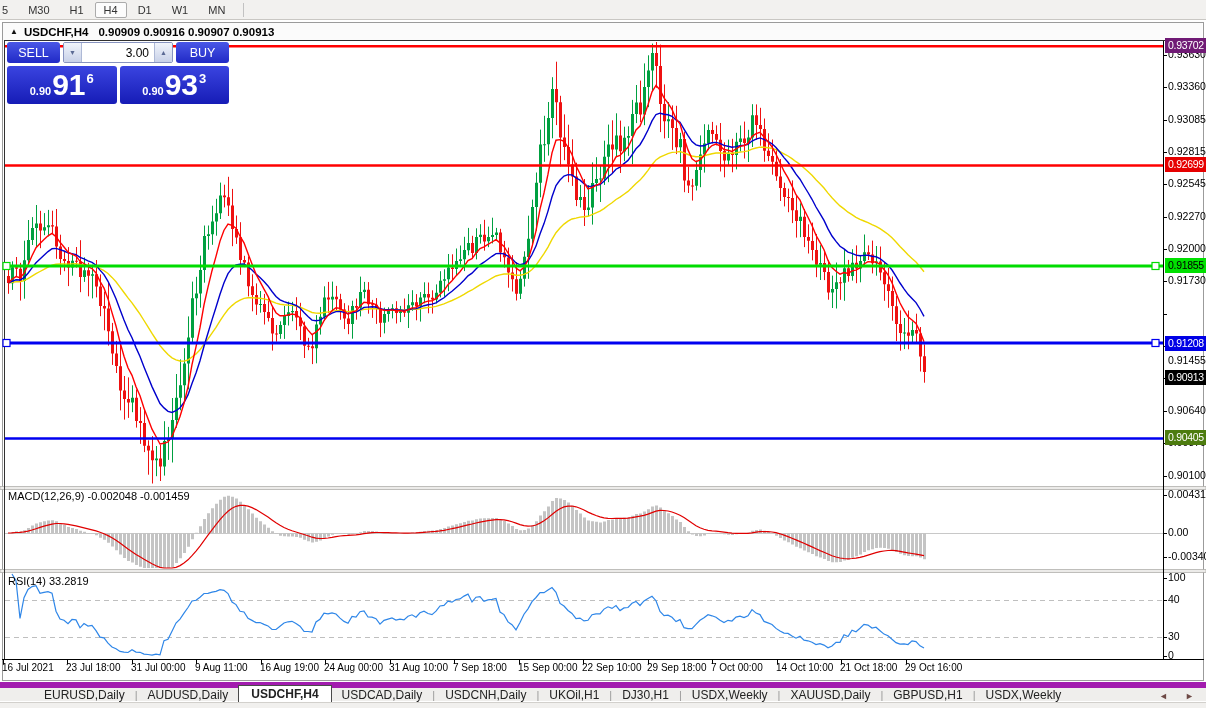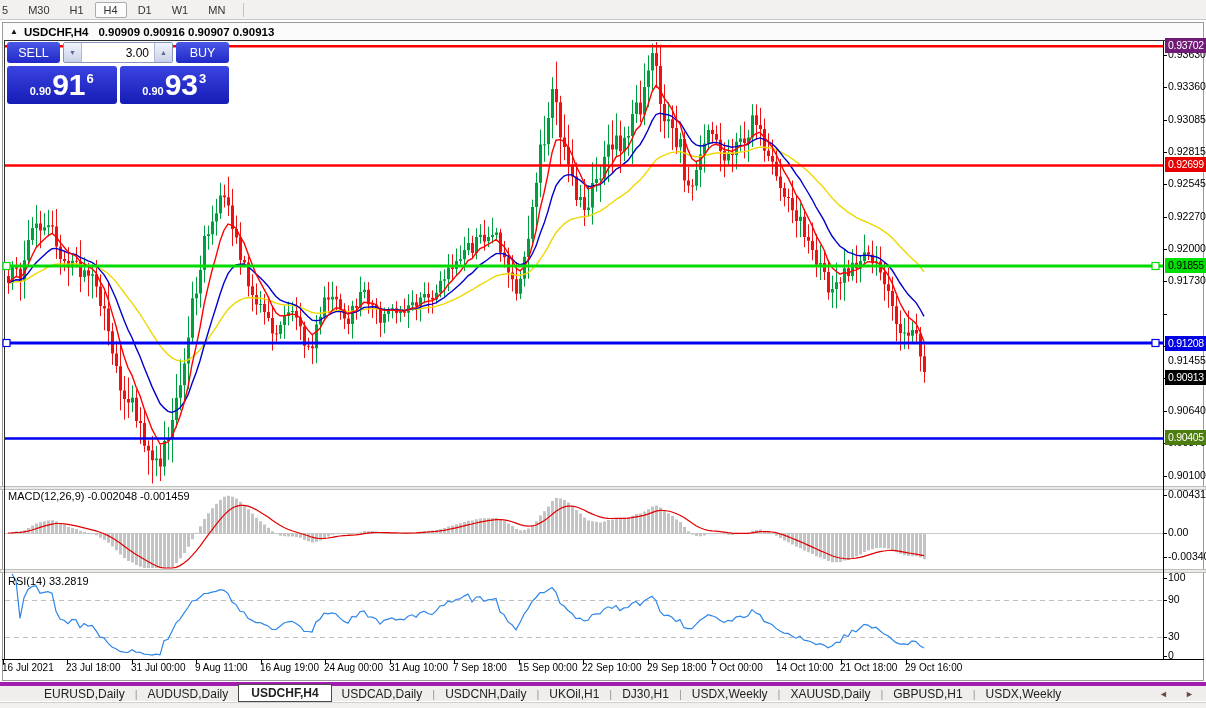--- a/index.html
+++ b/index.html
@@ -48,21 +48,21 @@
   .spin-val{flex:1;display:flex;align-items:center;justify-content:flex-end;font-size:12px;color:#000;padding:0 5px;}
   .tp-row2{display:flex;height:38px;gap:3px;margin-top:3px;}
   .tp-price{flex:1;background:linear-gradient(#3A44E0,#161CB6);border-radius:3px;color:#fff;
     display:flex;align-items:center;justify-content:center;}
   .tp-price .pfx{font-size:11px;font-weight:700;margin-top:12px;}
   .tp-price .big{font-size:30px;font-weight:600;line-height:1;margin:0 1px;}
   .tp-price .pip{font-size:13px;font-weight:700;margin-bottom:14px;}
   
   #tabbar{
     position:absolute;left:0;top:682px;width:1206px;height:19px;background:#EFEEEC;
-    border-top:4px solid #a21caf;display:flex;align-items:center;padding-left:34px;box-sizing:border-box;z-index:4;
+    border-top:6px solid #a21caf;display:flex;align-items:center;padding-left:34px;box-sizing:border-box;z-index:4;
   }
   .tab{font-size:12px;color:#222;padding:1px 10px;white-space:nowrap;}
   .tab.active{background:#fff;border:1px solid #4A4A4A;font-weight:700;padding:1px 12px;position:relative;top:-1px;}
   .tab-sep{color:#9a9a9a;font-size:11px;}
   .tab-scroll{position:absolute;top:3px;font-size:9px;color:#6E4A46;}
   #tab-scroll-left{right:38px;}
   #tab-scroll-right{right:12px;}
   #statusbar{position:absolute;left:0;top:702px;width:1206px;height:6px;background:#F1F0EE;border-top:1px solid #D2D0CC;z-index:4;}
 </style>
 </head>
@@ -242,21 +242,21 @@
 <div class="px-tick" style="top: 307px; margin-top: 47px;">0.91455</div>
 <div class="px-tick" style="top: 339px;">0.91185</div>
 <div class="px-tick" style="top: 371px;">0.90915</div>
 <div class="px-tick" style="top: 404px;">0.90640</div>
 <div class="px-tick" style="top: 436px;">0.90370</div>
 <div class="px-tick" style="top: 469px;">0.90100</div>
 <div class="px-tick" style="top: 488px;">0.00431</div>
 <div class="px-tick" style="top: 526px;">0.00</div>
 <div class="px-tick" style="top: 550px;">-0.003405</div>
 <div class="px-tick" style="top: 571px;">100</div>
-<div class="px-tick" style="top: 593px;">90</div>
+<div class="px-tick" style="top: 593px;">40</div>
 <div class="px-tick" style="top: 630px;">30</div>
 <div class="px-tick" style="top: 649px;">0</div>
 <div class="px-badge" style="top: 38px; background: #701a75; color: rgb(255, 255, 255);">0.93702</div>
 <div class="px-badge" style="top: 157px; background: rgb(230, 0, 0); color: rgb(255, 255, 255);">0.92699</div>
 <div class="px-badge" style="top: 258px; background: rgb(0, 224, 0); color: rgb(0, 0, 0);">0.91855</div>
 <div class="px-badge" style="top: 336px; background: rgb(0, 0, 230); color: rgb(255, 255, 255);">0.91208</div>
 <div class="px-badge" style="top: 370px; background: rgb(0, 0, 0); color: rgb(255, 255, 255);">0.90913</div>
 <div class="px-badge" style="top: 430px; background: #4d7c0f; color: rgb(255, 255, 255);">0.90405</div>
 <div class="t-label" style="left: 2px;">16 Jul 2021</div>
 <div class="t-label" style="left: 66px;">23 Jul 18:00</div>

